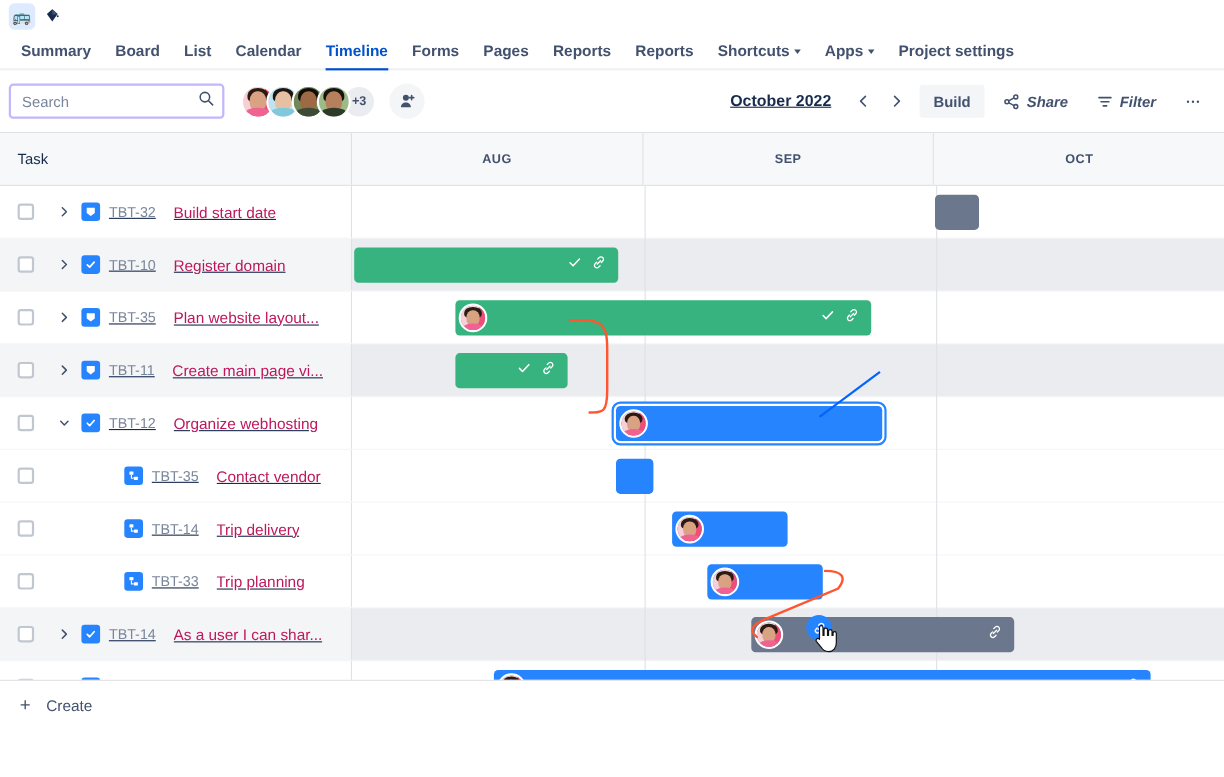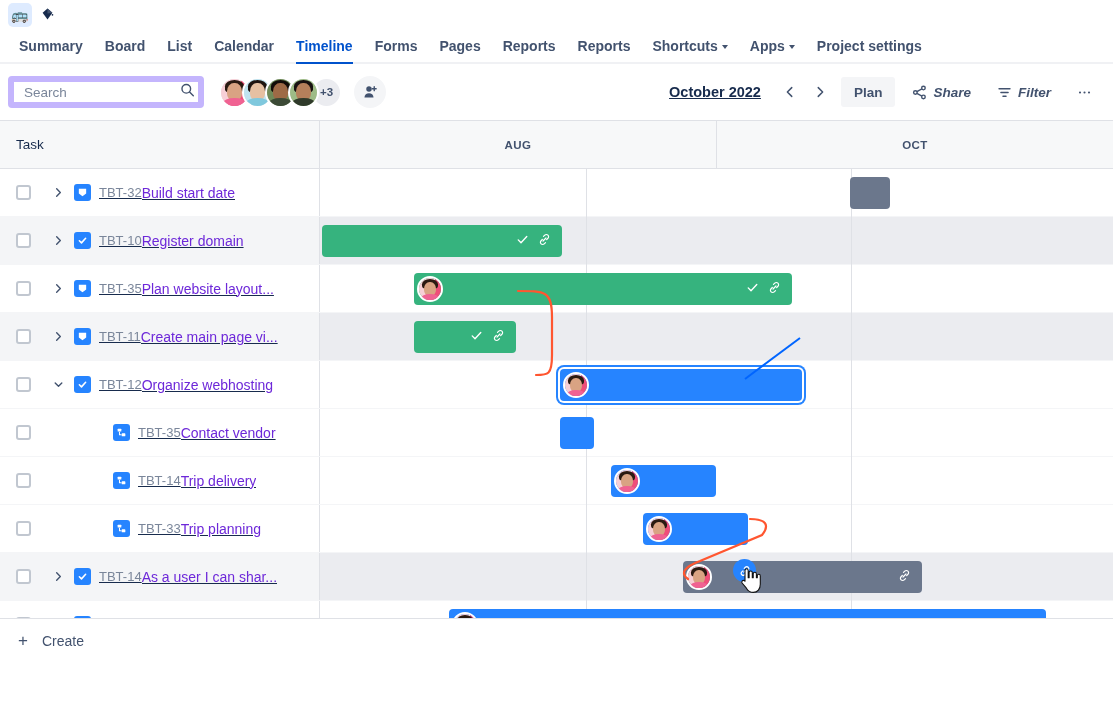--- a/index.html
+++ b/index.html
@@ -77,21 +77,21 @@
     align-items: center;
     padding: 0 12px 0 8px;
     gap: 0;
   }
   .search-wrap {
     position: relative;
     width: 196px; height: 32px;
   }
   .search-input {
     width: 100%; height: 100%;
-    border: 6px solid #c4b5fd;
+    border: 2px solid #c4b5fd;
     border-radius: 4px;
     background: #fff;
     font-size: 13.5px;
     font-family: "Liberation Sans", sans-serif;
     color: #172b4d;
     padding: 0 30px 0 10px;
     outline: none;
   }
   .search-input::placeholder { color: #7a869a; }
   .search-icon {
@@ -259,21 +259,22 @@
   }
   .key {
     font-size: 13px;
     color: #7a869a;
     margin-left: 8px;
     white-space: nowrap;
     flex: none;
   }
   .summ {
     font-size: 14px;
-    color: #6d28d9;
+    color: #be185d;
+    margin-left: 16px;
     white-space: nowrap;
     overflow: hidden;
   }
   .indent-sub .chev { margin-left: 17px; }
 
   
   .vlines {
     position: absolute;
     left: 320px; right: 0; top: 48px; bottom: 0;
     pointer-events: none;
@@ -493,21 +494,21 @@
       <svg width="14" height="14" viewBox="0 0 16 16" aria-hidden="true">
         <polyline points="10,3 5,8 10,13" fill="none" stroke="#42526e" stroke-width="1.7" stroke-linecap="round" stroke-linejoin="round"></polyline>
       </svg>
     </div>
     <div class="navbtn">
       <svg width="14" height="14" viewBox="0 0 16 16" aria-hidden="true">
         <polyline points="6,3 11,8 6,13" fill="none" stroke="#42526e" stroke-width="1.7" stroke-linecap="round" stroke-linejoin="round"></polyline>
       </svg>
     </div>
     <div class="btn-today">
-      <span>Plan</span>
+      <span>Build</span>
     </div>
     <div class="tb-btn">
       <svg width="15" height="15" viewBox="0 0 16 16" aria-hidden="true">
         <circle cx="12.2" cy="3.3" r="1.9" fill="none" stroke="#42526e" stroke-width="1.5"></circle>
         <circle cx="3.6" cy="8" r="1.9" fill="none" stroke="#42526e" stroke-width="1.5"></circle>
         <circle cx="12.2" cy="12.7" r="1.9" fill="none" stroke="#42526e" stroke-width="1.5"></circle>
         <line x1="5.3" y1="7.1" x2="10.5" y2="4.2" stroke="#42526e" stroke-width="1.5"></line>
         <line x1="5.3" y1="8.9" x2="10.5" y2="11.8" stroke="#42526e" stroke-width="1.5"></line>
       </svg>
       <span>Share</span>
@@ -528,20 +529,21 @@
       </svg>
     </div>
   </div>
 </div>
 
 <div class="grid-wrap">
 
   <div class="col-head">
     <div class="task-h">Task</div>
     <div class="mo">AUG</div>
+    <div class="mo">SEP</div>
     <div class="mo">OCT</div>
   </div>
 
   <div class="vlines">
     <div class="vline" style="left:266px"></div>
     <div class="vline" style="left:531px"></div>
   </div>
 
   <div class="rows">
 

